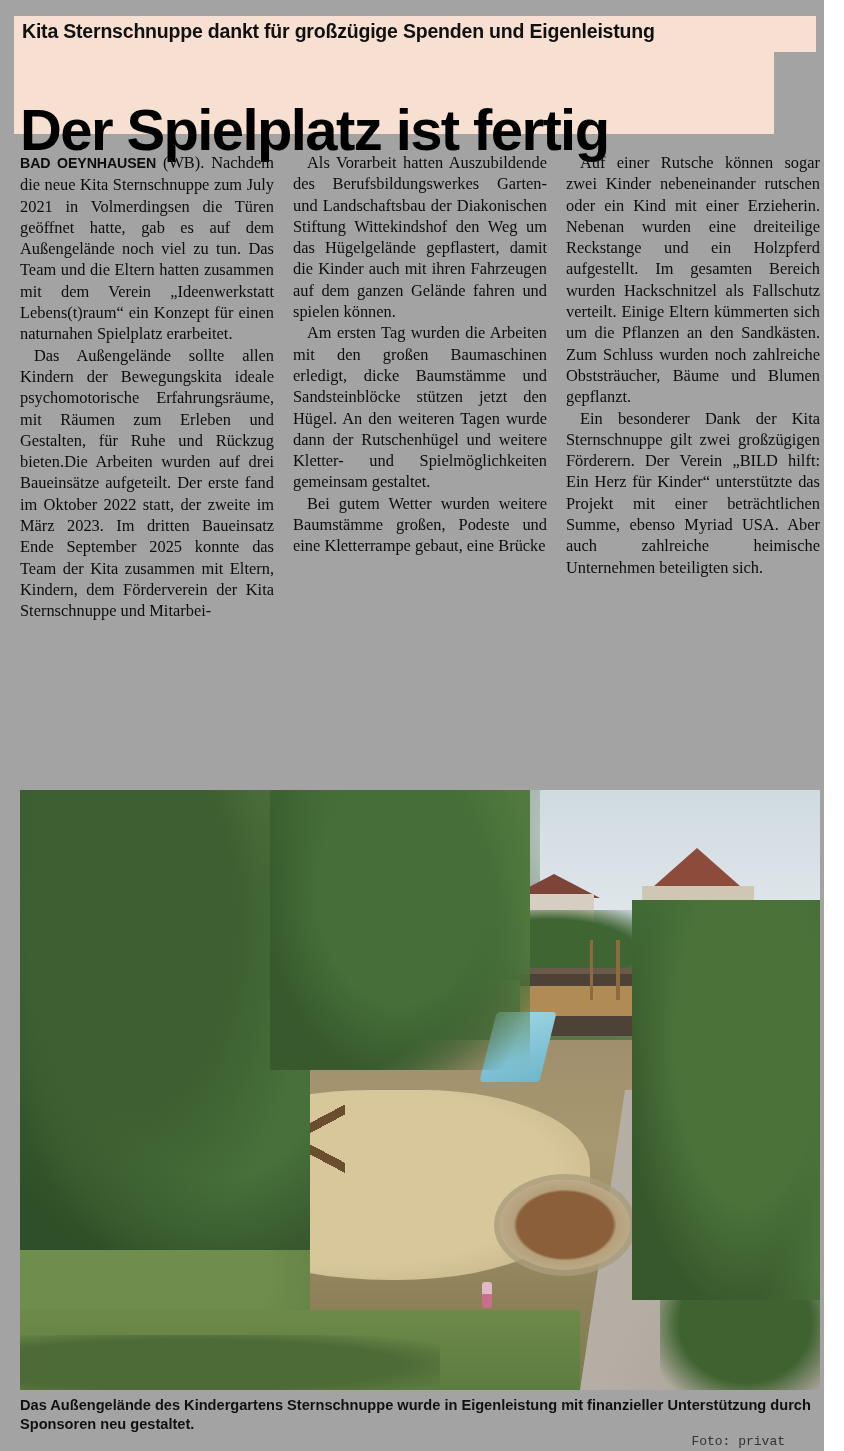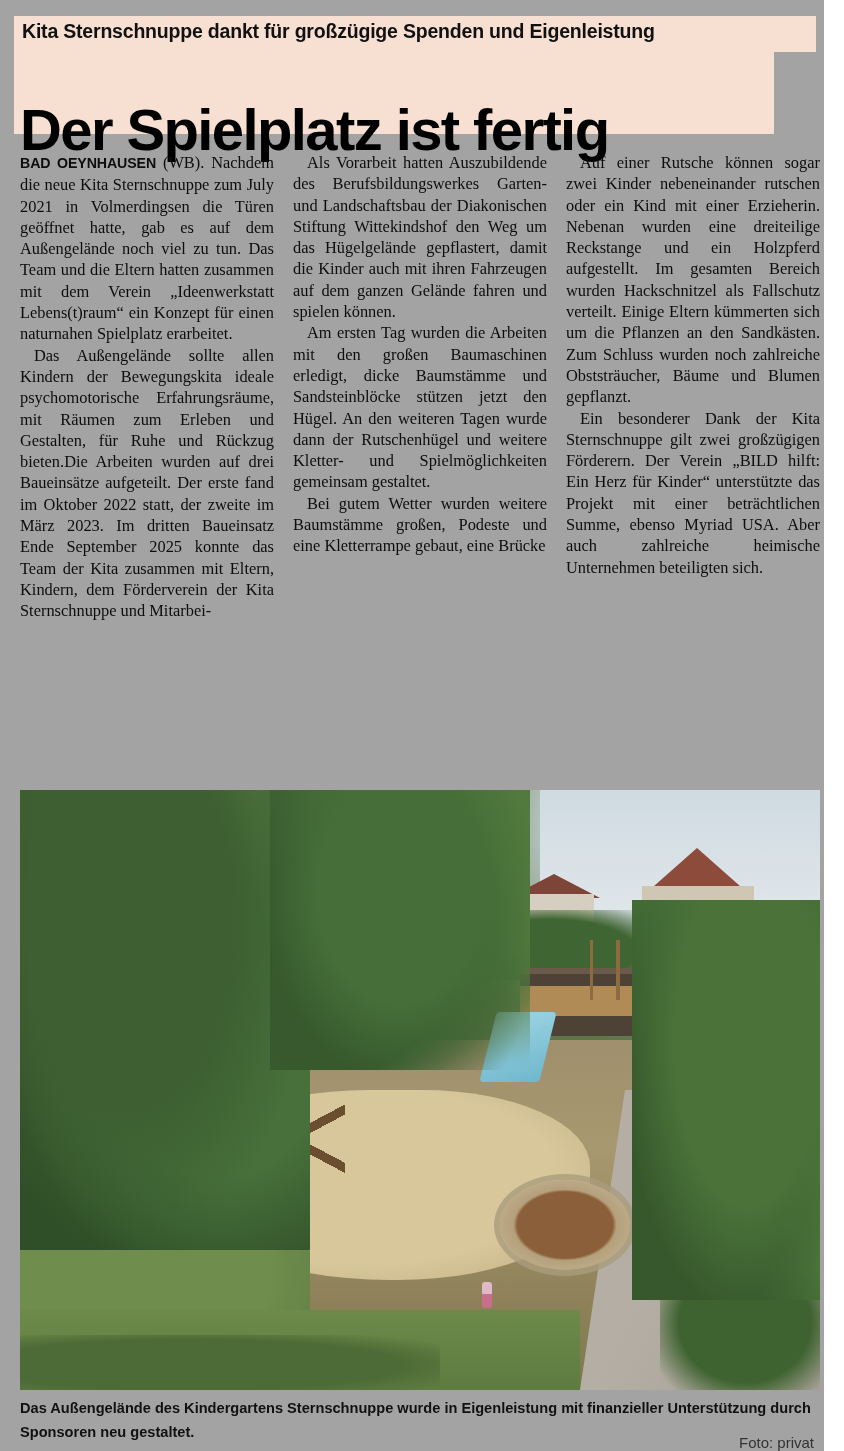--- a/index.html
+++ b/index.html
@@ -263,29 +263,29 @@
 
   
   .caption {
     position: absolute;
     left: 20px;
     top: 1396px;
     width: 800px;
     font-family: "Liberation Sans", sans-serif;
     font-weight: bold;
     font-size: 14.6px;
-    line-height: 24px;
+    line-height: 19px;
     color: #111;
   }
   .credit {
     position: absolute;
-    right: 10px;
+    right: 39px;
     top: 1434px;
-    font-family: Liberation Sans, sans-serif;
-    font-size: 15px;
+    font-family: Liberation Mono, monospace;
+    font-size: 13px;
     color: #333;
   }
 </style>
 </head>
 <body>
 
 <div class="page">
 
   <div class="kicker-band"></div>
   <div class="kicker">Kita Sternschnuppe dankt für großzügige Spenden und Eigenleistung</div>

